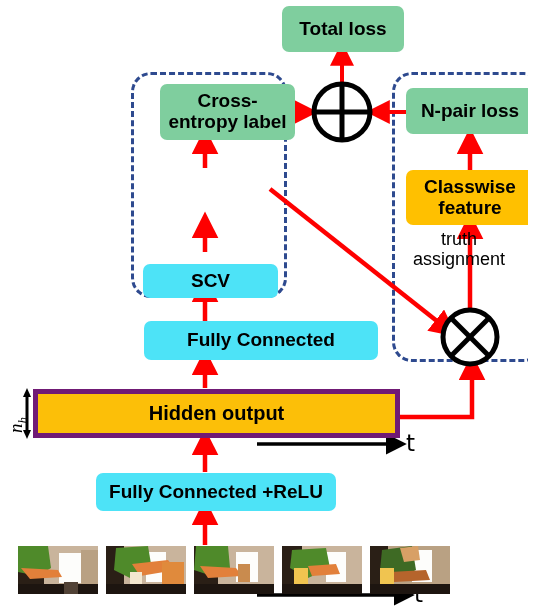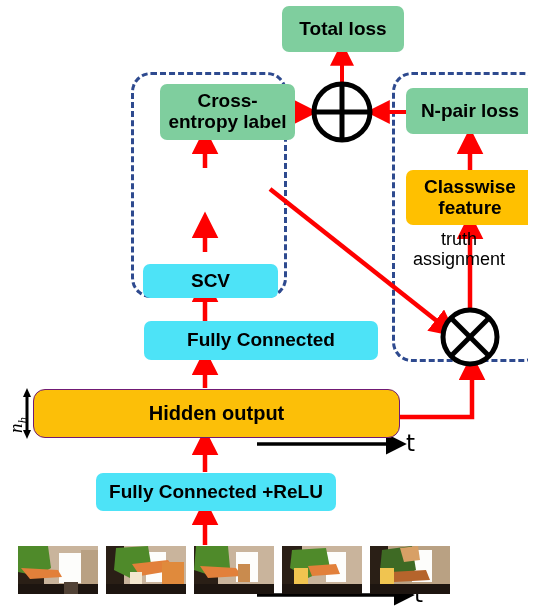--- a/index.html
+++ b/index.html
@@ -26,22 +26,22 @@
     font-weight: bold;
     color: #000000;
     line-height: 1.08;
     box-sizing: border-box;
   }
   .green  { background: #7fce9e; border-radius: 7px; }
   .orange { background: #ffc000; border-radius: 7px; }
   .cyan   { background: #4de3f7; border-radius: 7px; }
   .hidden-bar {
     background: #fcbf08;
-    border: 1px solid #701a75;
-    border-radius: 12px;
+    border: 5px solid #701a75;
+    border-radius: 0;
   }
   .dashed-group {
     position: absolute;
     border: 3px dashed #2e4a8f;
     border-radius: 20px;
     box-sizing: border-box;
     background: transparent;
   }
   .plain-text {
     position: absolute;

